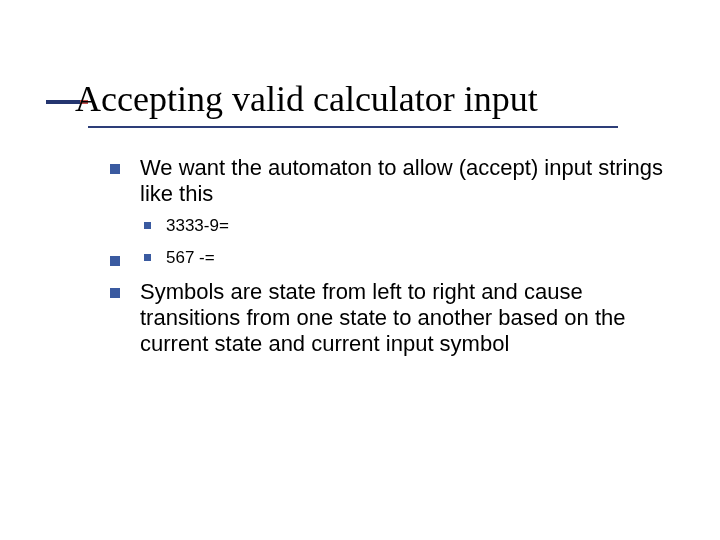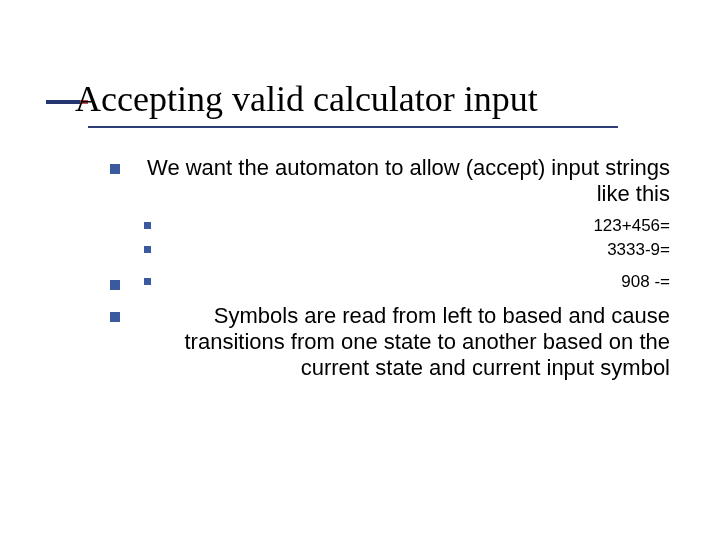--- a/index.html
+++ b/index.html
@@ -65,21 +65,20 @@
   }
   ul {
     list-style: none;
     margin: 0;
     padding: 0;
   }
   .lvl1 > li {
     position: relative;
     padding-left: 30px;
     margin-bottom: 6px;
-    text-align: right;
   }
   .lvl1 > li::before {
     content: "";
     position: absolute;
     left: 0;
     top: 9px;
     width: 10px;
     height: 10px;
     background: #3a5aa0;
   }
@@ -112,27 +111,26 @@
   <div class="title-wrap">
     <div class="title">Accepting valid calculator input</div>
   </div>
   <div class="title-underline"></div>
 
   <div class="body">
     <ul class="lvl1">
       <li>
         <span>We want the automaton to allow (accept) input strings like this</span>
         <ul class="lvl2">
-          <li>123+456=</li>
           <li>3333-9=</li>
         </ul>
       </li>
       <li>
         <ul class="lvl2">
-          <li>908 -=</li>
+          <li>567 -=</li>
         </ul>
       </li>
       <li>
-        <span>Symbols are read from left to based and cause transitions from one state to another based on the current state and current input symbol</span>
+        <span>Symbols are state from left to right and cause transitions from one state to another based on the current state and current input symbol</span>
       </li>
     </ul>
   </div>
 </div>
 
 </body></html>

